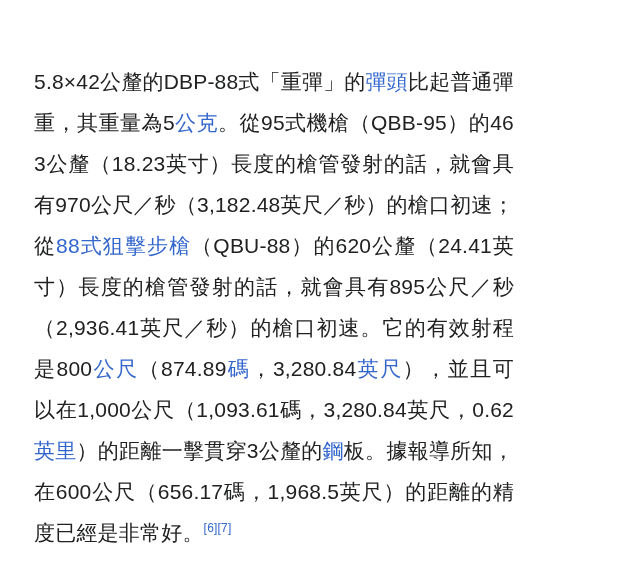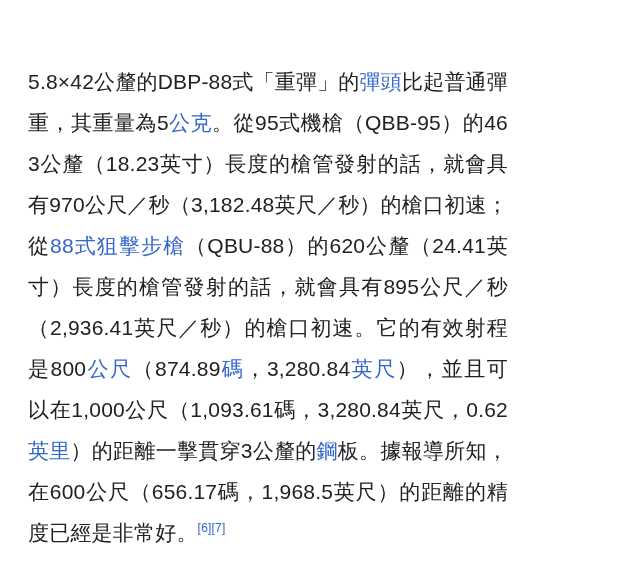--- a/index.html
+++ b/index.html
@@ -13,20 +13,21 @@
     font-family: "Liberation Sans", sans-serif;
     color: #202122;
     overflow: hidden;
   }
   .page {
     box-sizing: border-box;
     width: 532px;
     height: 569px;
     padding: 40px 24px 0 28px;
     background: #ffffff;
+    margin-left: 6px;
   }
   .paragraph {
     font-size: 21px;
     line-height: 41px;
     letter-spacing: 0.2px;
     text-align: justify;
     text-justify: inter-character;
     color: #202122;
     word-break: break-all;
   }

